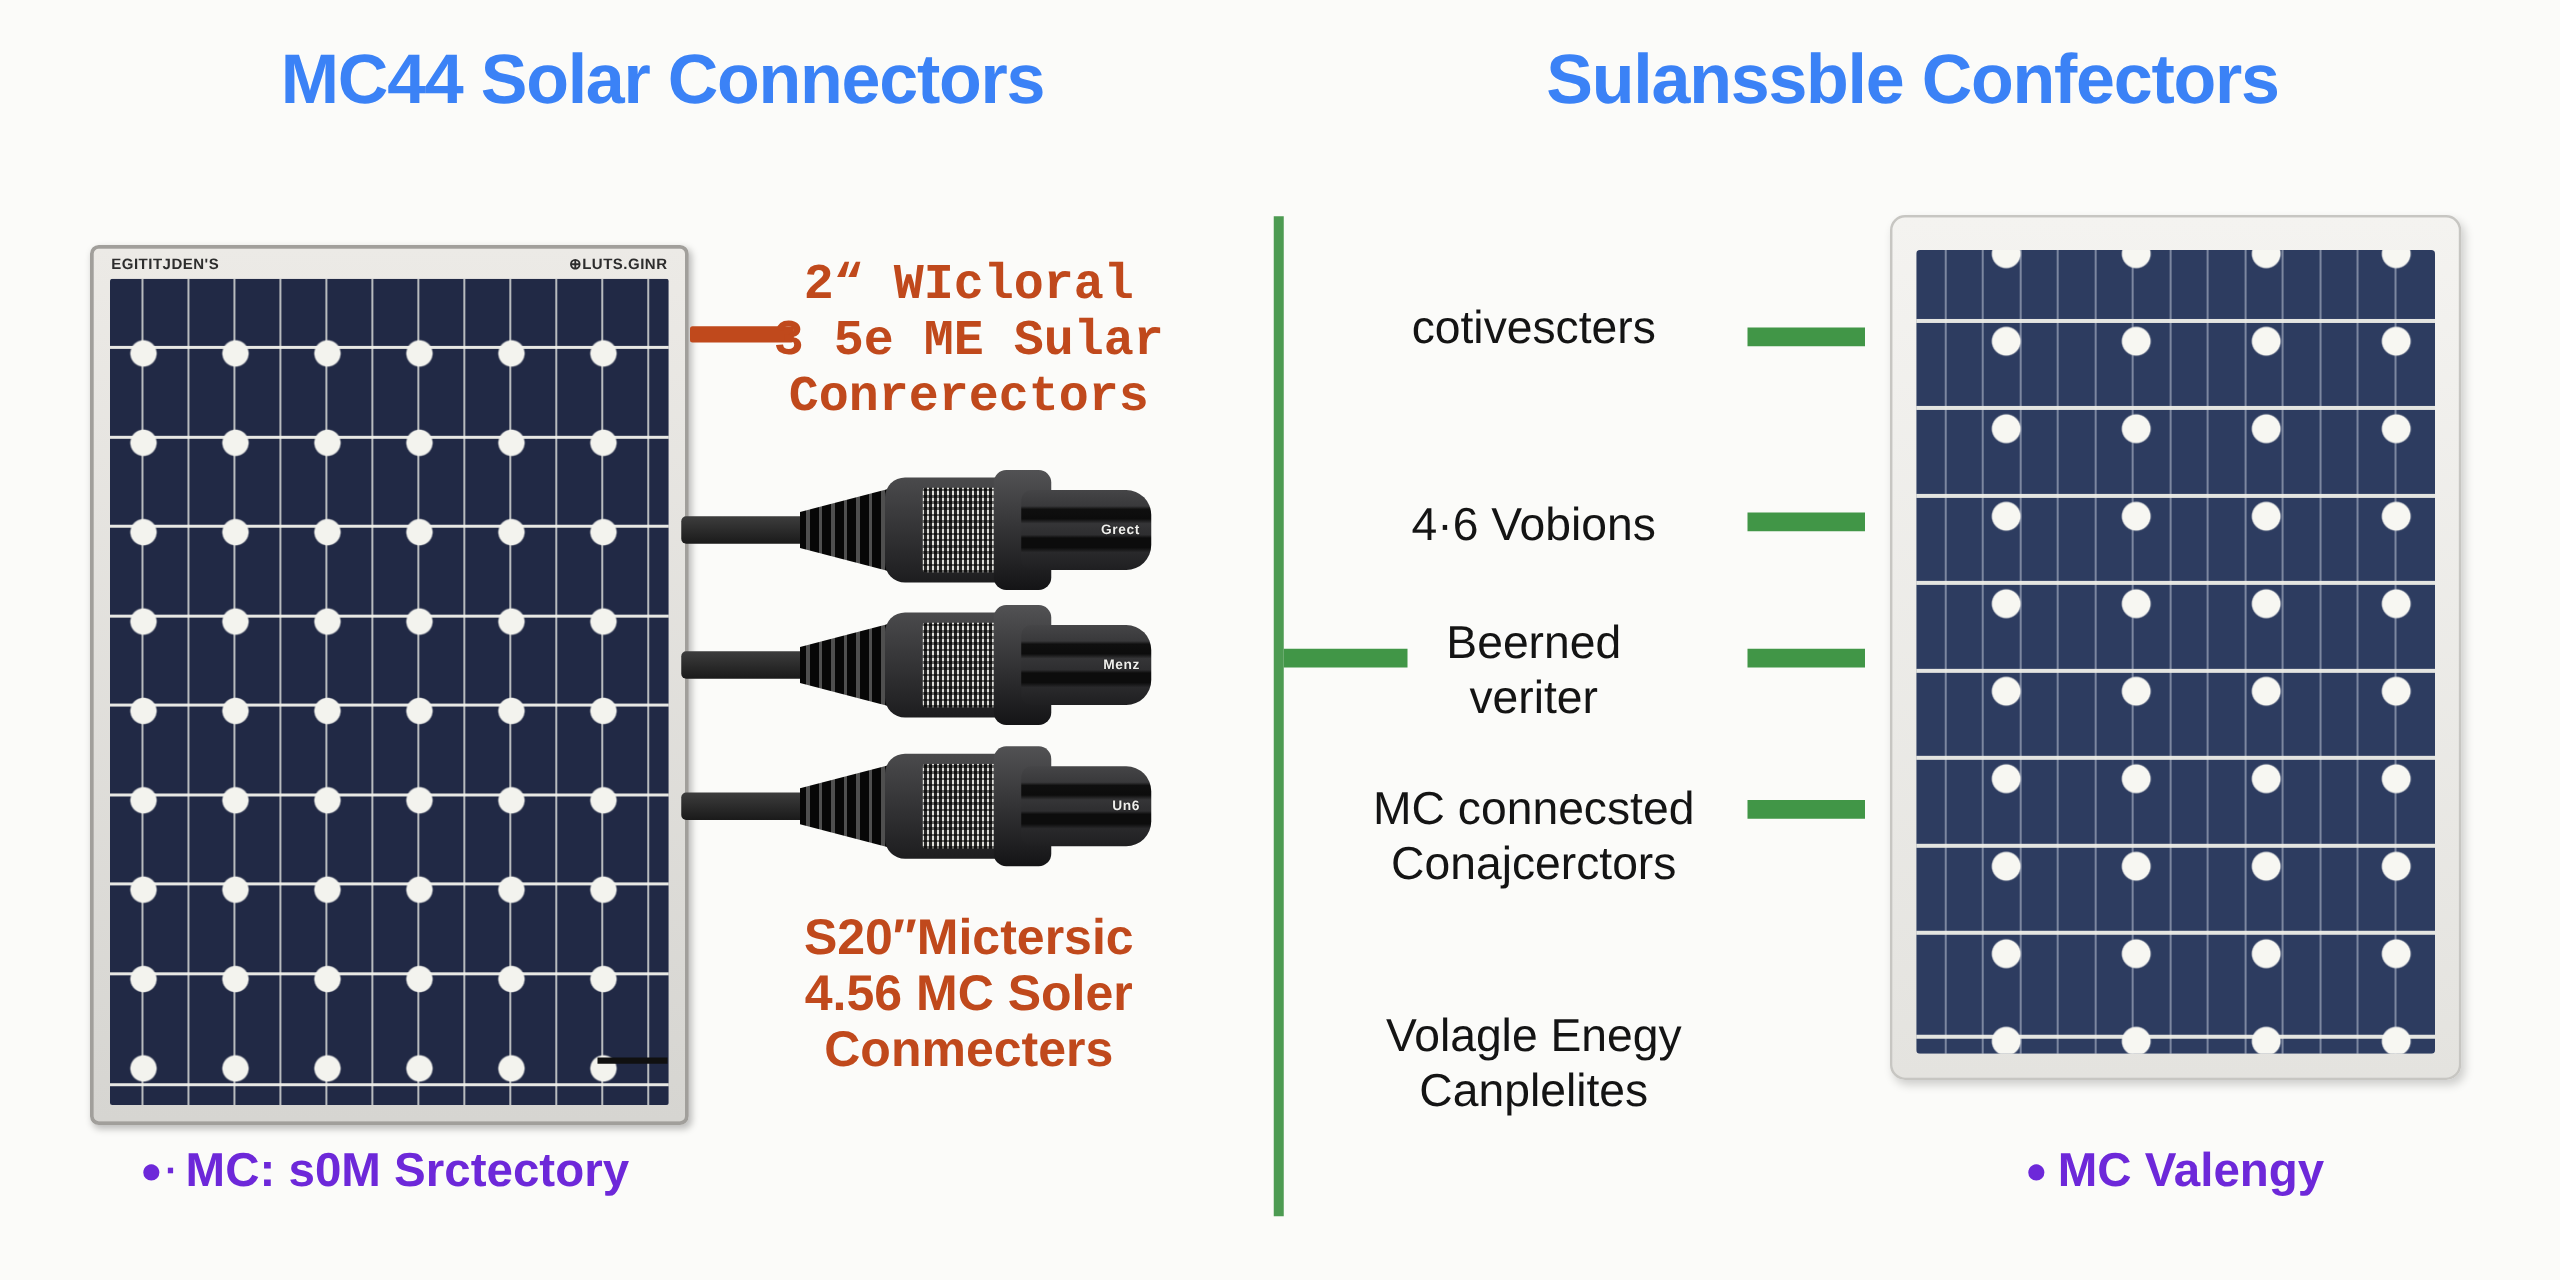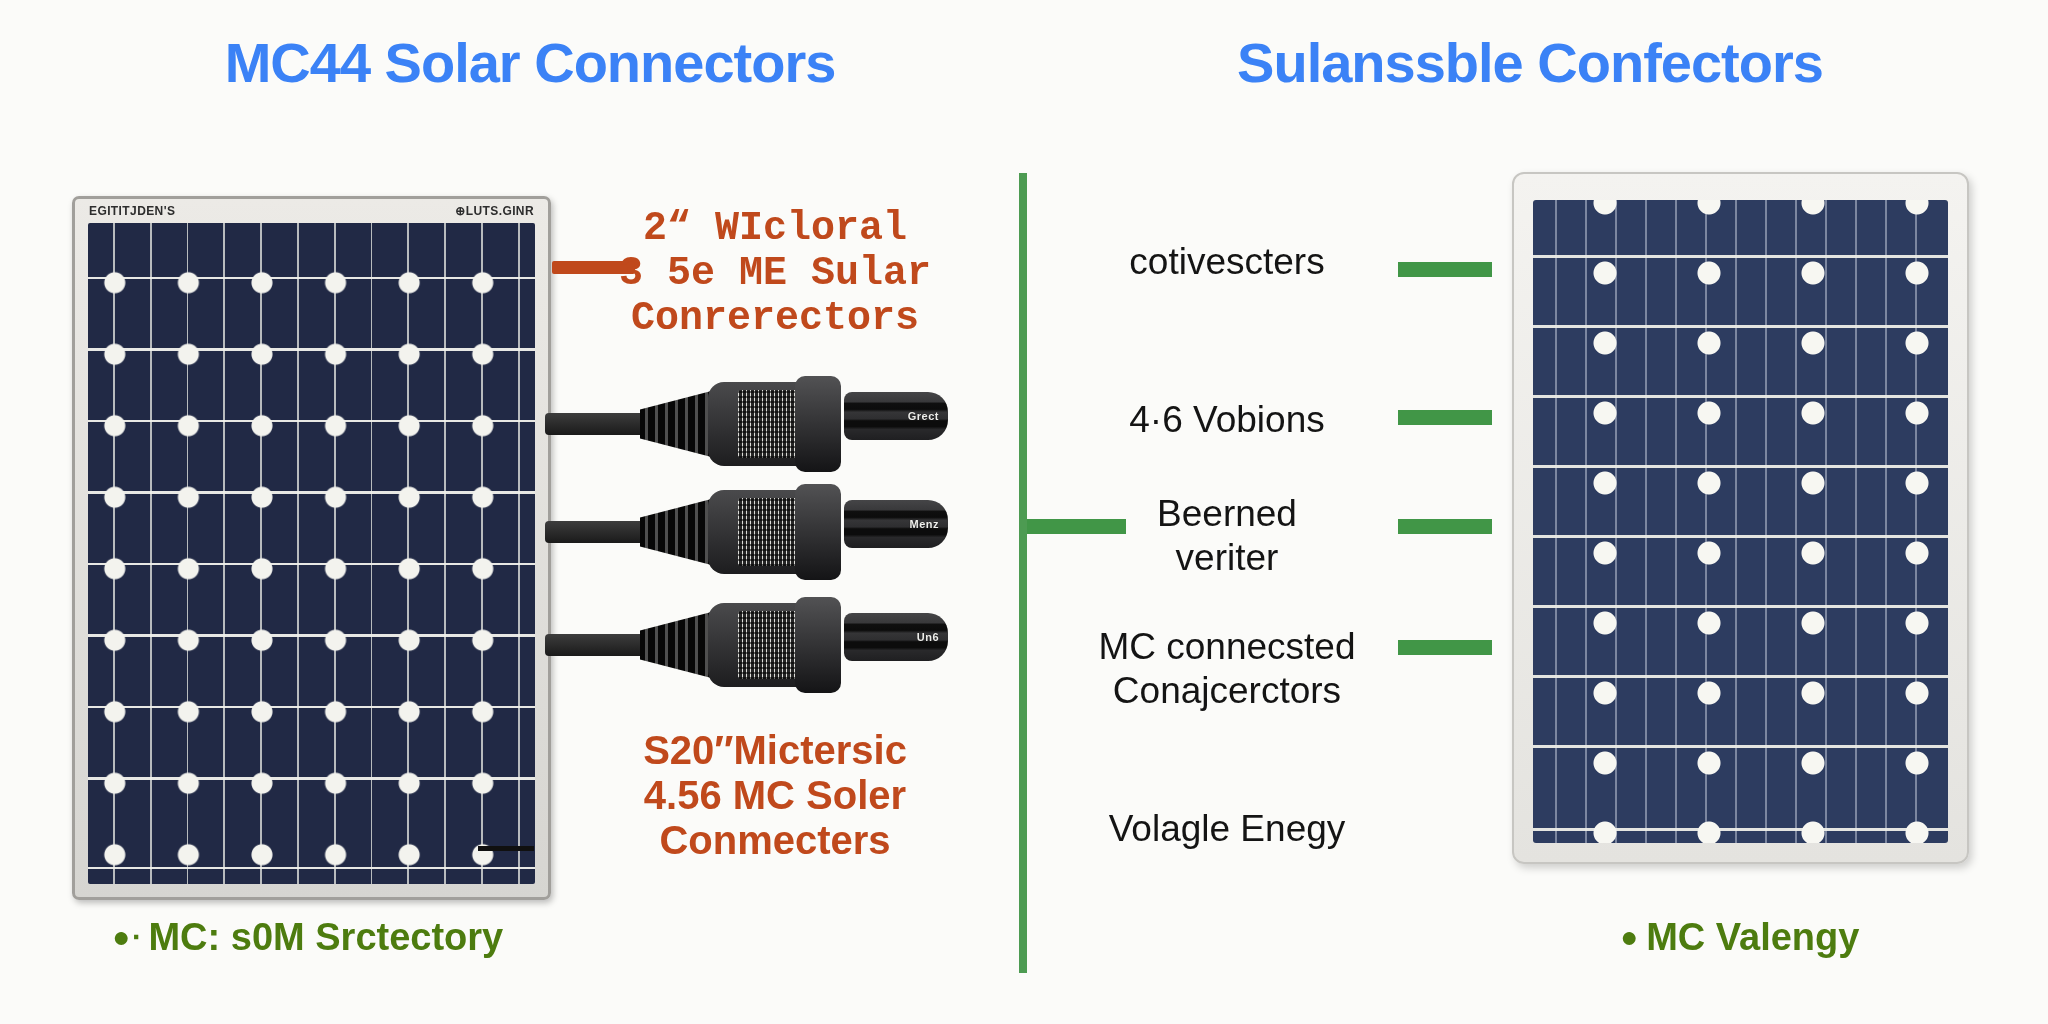--- a/index.html
+++ b/index.html
@@ -35,21 +35,21 @@
     background-position:20px 38px, 0 -28px, -6px 0;
     border-radius:3px;}
 
   
   .callout{color:#c0491c;font-weight:700;font-size:40px;line-height:45px;text-align:center;}
   .orange-dash{left:552px;top:261px;width:83px;height:13px;background:#c0491c;border-radius:2px;}
 
   
   .divider{left:1019px;top:173px;width:8px;height:800px;background:#4d9b52;}
   .gdash{height:15px;background:#419647;}
-  .footer-green{font-size:38px;font-weight:700;color:#4d7c0f;}
+  .footer-green{font-size:38px;font-weight:700;color:#6d28d9;}
   .footer-green .blt{font-size:30px;vertical-align:3px;letter-spacing:2px;margin-right:6px;}
 
   
   .feature{width:390px;left:1032px;text-align:center;font-size:37px;font-weight:500;color:#141414;line-height:44px;}
   .feature span{display:block;}
 
   
   .connector{left:545px;width:400px;height:96px;}
   .connector .cable{position:absolute;left:0;top:37px;width:108px;height:22px;
     background:linear-gradient(180deg,#3d3d3d,#1a1a1a);border-radius:4px;}
@@ -57,21 +57,21 @@
     background:repeating-linear-gradient(90deg,#070707 0 5px,#4f4f4f 5px 8px,#070707 8px 10px);
     clip-path:polygon(0 31%,100% 3%,100% 97%,0 69%);}
   .connector .body{position:absolute;left:163px;top:6px;width:100px;height:84px;
     background:linear-gradient(180deg,#4a4a4c,#1d1d1f);border-radius:16px 4px 4px 16px;}
   .connector .knurl{position:absolute;left:30px;top:8px;width:62px;height:68px;border-radius:3px;
     background:
       repeating-linear-gradient(0deg, rgba(0,0,0,.55) 0 2px, rgba(0,0,0,0) 2px 5px),
       repeating-linear-gradient(90deg,#dededa 0 1px,#262626 1px 4px);}
   .connector .collar{position:absolute;left:250px;top:0;width:46px;height:96px;
     background:linear-gradient(180deg,#525254,#141416);border-radius:10px;}
-  .connector .barrel{position:absolute;left:299px;top:16px;width:104px;height:48px;
+  .connector .barrel{position:absolute;left:272px;top:16px;width:104px;height:64px;
     border-radius:8px 20px 20px 8px;display:flex;align-items:center;justify-content:flex-end;
     background:linear-gradient(180deg,#454547 0%,#39393b 20%,#0f0f0f 24%,#0c0c0c 36%,
       #353537 42%,#2e2e30 56%,#0c0c0c 60%,#0c0c0c 72%,#29292b 78%,#1f1f21 100%);}
   .connector .plug-label{color:#efefec;font-size:11px;font-weight:700;letter-spacing:.5px;
     padding-right:9px;text-shadow:0 0 1px #000;}
 </style>
 </head>
 <body>
 
 <div class="canvas">
@@ -158,20 +158,21 @@
   <div class="abs gdash" style="left:1398px;top:519px;width:94px;"></div>
 
   <div class="abs feature" style="top:625px;">
     <span>MC connecsted</span>
     <span>Conajcerctors</span>
   </div>
   <div class="abs gdash" style="left:1398px;top:640px;width:94px;"></div>
 
   <div class="abs feature" style="top:807px;">
     <span>Volagle Enegy</span>
+    <span>Canplelites</span>
   </div>
 
   <div class="abs panel-frame-right">
     <div class="panel-inner-right"></div>
   </div>
 
   <div class="abs footer-green" style="left:1620px;top:916px;text-align:right;">
     <span class="blt">●</span><span>MC Valengy</span>
   </div>
 

